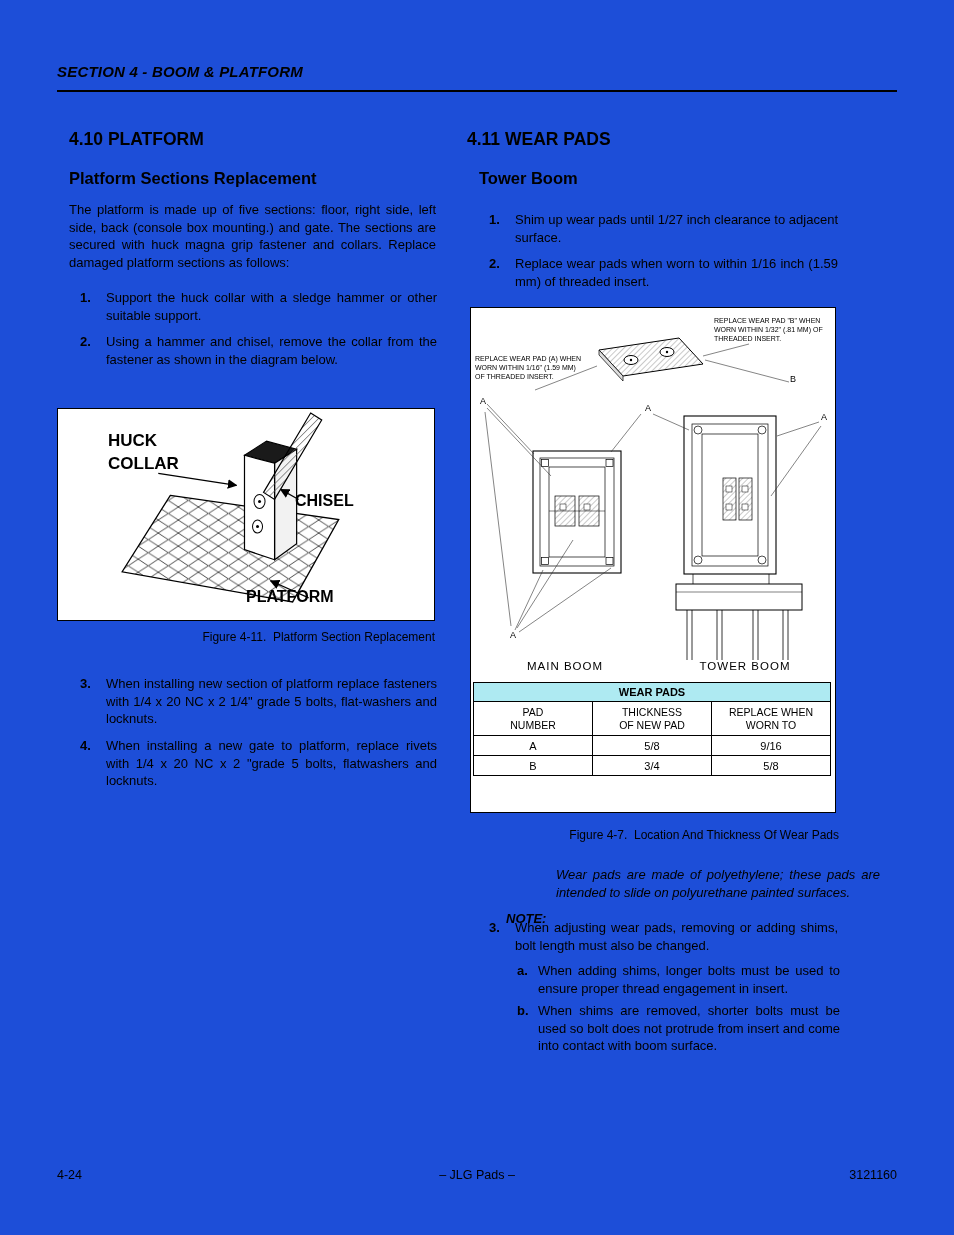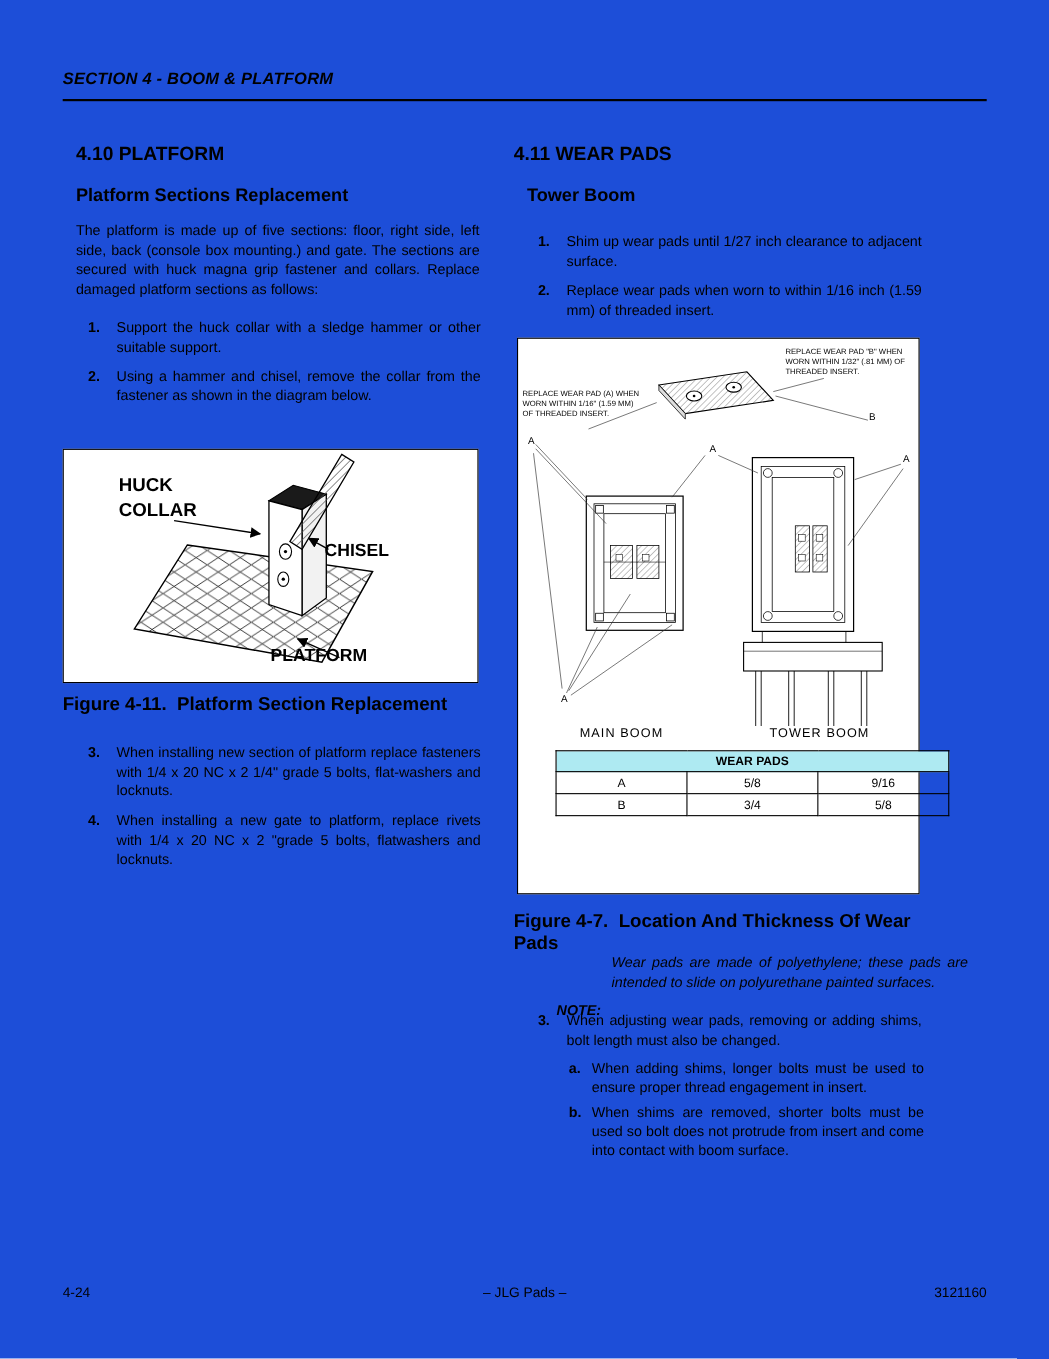--- a/index.html
+++ b/index.html
@@ -12,32 +12,32 @@
   .hdr-title { font-size:15px; font-weight:bold; font-style:italic; letter-spacing:.2px; }
   .hdr-rule { background:#000; }
   .h1 { font-size:17.5px; font-weight:bold; }
   .h2 { font-size:16.5px; font-weight:bold; }
   .body-text { font-size:13px; line-height:17.5px; text-align:justify; }
   .step { display:flex; font-size:13px; line-height:17.5px; }
   .step .num { font-weight:bold; width:26px; flex:none; }
   .step.sub .num { width:21px; }
   .step .txt { flex:1; text-align:justify; }
   .figure-box { border:1.5px solid #000; background:#fff; }
-  .fig-caption { font-size:17px; font-weight:bold; text-align:left; white-space:pre-wrap; }
+  .fig-caption { font-size:12px; font-weight:normal; text-align:right; white-space:pre-wrap; }
   .fig1-label { font-weight:bold; position:absolute; }
   .lbl-huck { left:50px; top:20px; font-size:17px; line-height:23px; white-space:pre-line; }
   .lbl-chisel { left:237px; top:83px; font-size:16px; }
   .lbl-platform { left:188px; top:179px; font-size:16px; }
   .callout { position:absolute; font-size:7px; line-height:9px; white-space:pre-line; }
   .note { font-size:13px; line-height:17.5px; font-style:italic; padding-left:50px; position:relative; text-align:justify; }
   .note .note-label { position:absolute; left:0; top:0; font-weight:bold;margin-top:44px; }
   .footer-text { font-size:12.5px; }
   svg text { font-family:"Liberation Sans", sans-serif; }
   
-  .wp-table { position:absolute; left:2px; top:374px; width:358px; border-collapse:collapse; table-layout:fixed;margin-left:32px; }
+  .wp-table { position:absolute; left:2px; top:374px; width:358px; border-collapse:collapse; table-layout:fixed; }
   .wp-table th, .wp-table td { border:1px solid #000; text-align:center; vertical-align:middle; }
   .wp-title { background:#aeeaf2; font-size:11px; font-weight:bold; height:19px; }
   .wp-head { font-size:10.5px; font-weight:normal; height:34px; white-space:pre-line; line-height:12.5px; }
   .wp-cell { font-size:11px; height:20px; }
 </style>
 </head>
 <body>
 
 <div class="page">
 
@@ -199,20 +199,28 @@
 THREADED INSERT.</div>
     <div class="callout" style="left:4px; top:46px; width:114px;">REPLACE WEAR PAD (A) WHEN
 WORN WITHIN 1/16" (1.59 MM)
 OF THREADED INSERT.</div>
 
     <table class="wp-table">
       <thead>
         <tr>
           <th class="wp-title" colspan="3">WEAR PADS</th>
         </tr>
+        <tr>
+          <th class="wp-head">PAD
+NUMBER</th>
+          <th class="wp-head">THICKNESS
+OF NEW PAD</th>
+          <th class="wp-head">REPLACE WHEN
+WORN TO</th>
+        </tr>
       </thead>
       <tbody>
         <tr>
           <td class="wp-cell">A</td>
           <td class="wp-cell">5/8</td>
           <td class="wp-cell">9/16</td>
         </tr>
         <tr>
           <td class="wp-cell">B</td>
           <td class="wp-cell">3/4</td>

